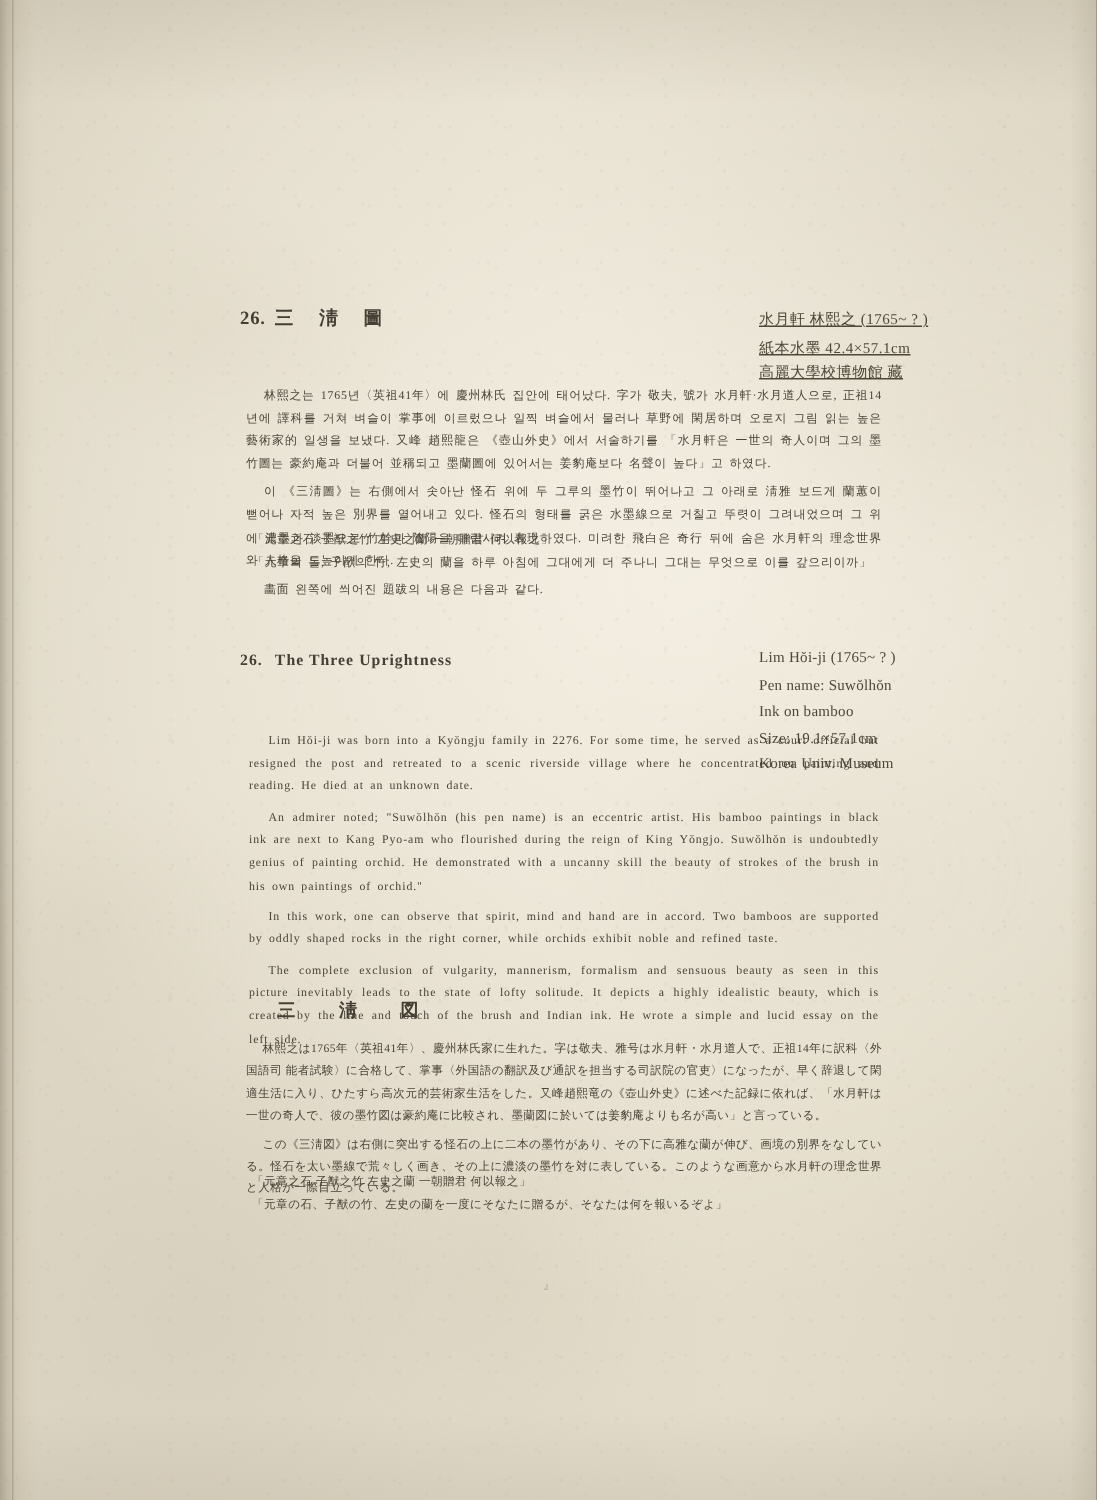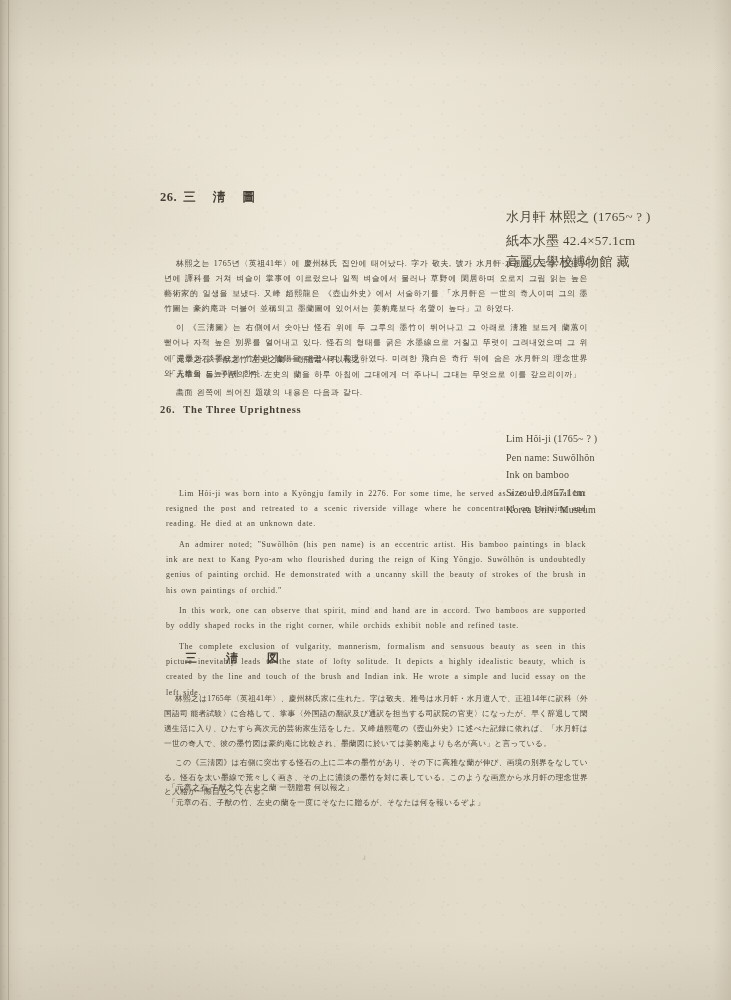--- a/index.html
+++ b/index.html
@@ -102,31 +102,32 @@
     left: 0; top: 0;
     width: 731px; height: 1000px;
   }
 
   
   .section-head {
     position: absolute;
     white-space: nowrap;
     color: #453f35;
     font-weight: 700;
+    margin-top: 15px;
   }
   #ko-heading {
     left: 160px; top: 189px;
     font-size: 12.5px;
     letter-spacing: 0.5px;
   }
   #ko-heading .num { margin-right: 6px; }
   #ko-heading .cjk { letter-spacing: 7px; }
 
   #en-heading {
-    left: 160px; top: 404px;
+    left: 160px; top: 420px;
     font-size: 10.5px;
     letter-spacing: 0.7px;
     font-family: "Liberation Serif", serif;
     text-align: right;
   }
   #en-heading .num { margin-right: 8px; }
 
   #ja-heading {
     left: 185px; top: 650px;
     font-size: 12px;
@@ -136,22 +137,23 @@
 
   
   .credit {
     position: absolute;
     color: #4e4839;
     line-height: 1.62;
     white-space: nowrap;
   }
   #ko-credit {
     left: 506px; top: 206px;
-    font-size: 13px;
+    font-size: 10px;
     letter-spacing: 0.35px;
+    text-decoration: underline;
   }
   #ko-credit .credit-line:first-child { margin-bottom: 2.5px; }
   #en-credit {
     left: 506px; top: 430px;
     font-size: 10px;
     letter-spacing: 0.2px;
     line-height: 1.72;
   }
   #en-credit .credit-line:first-child { margin-bottom: 2px; }
 

